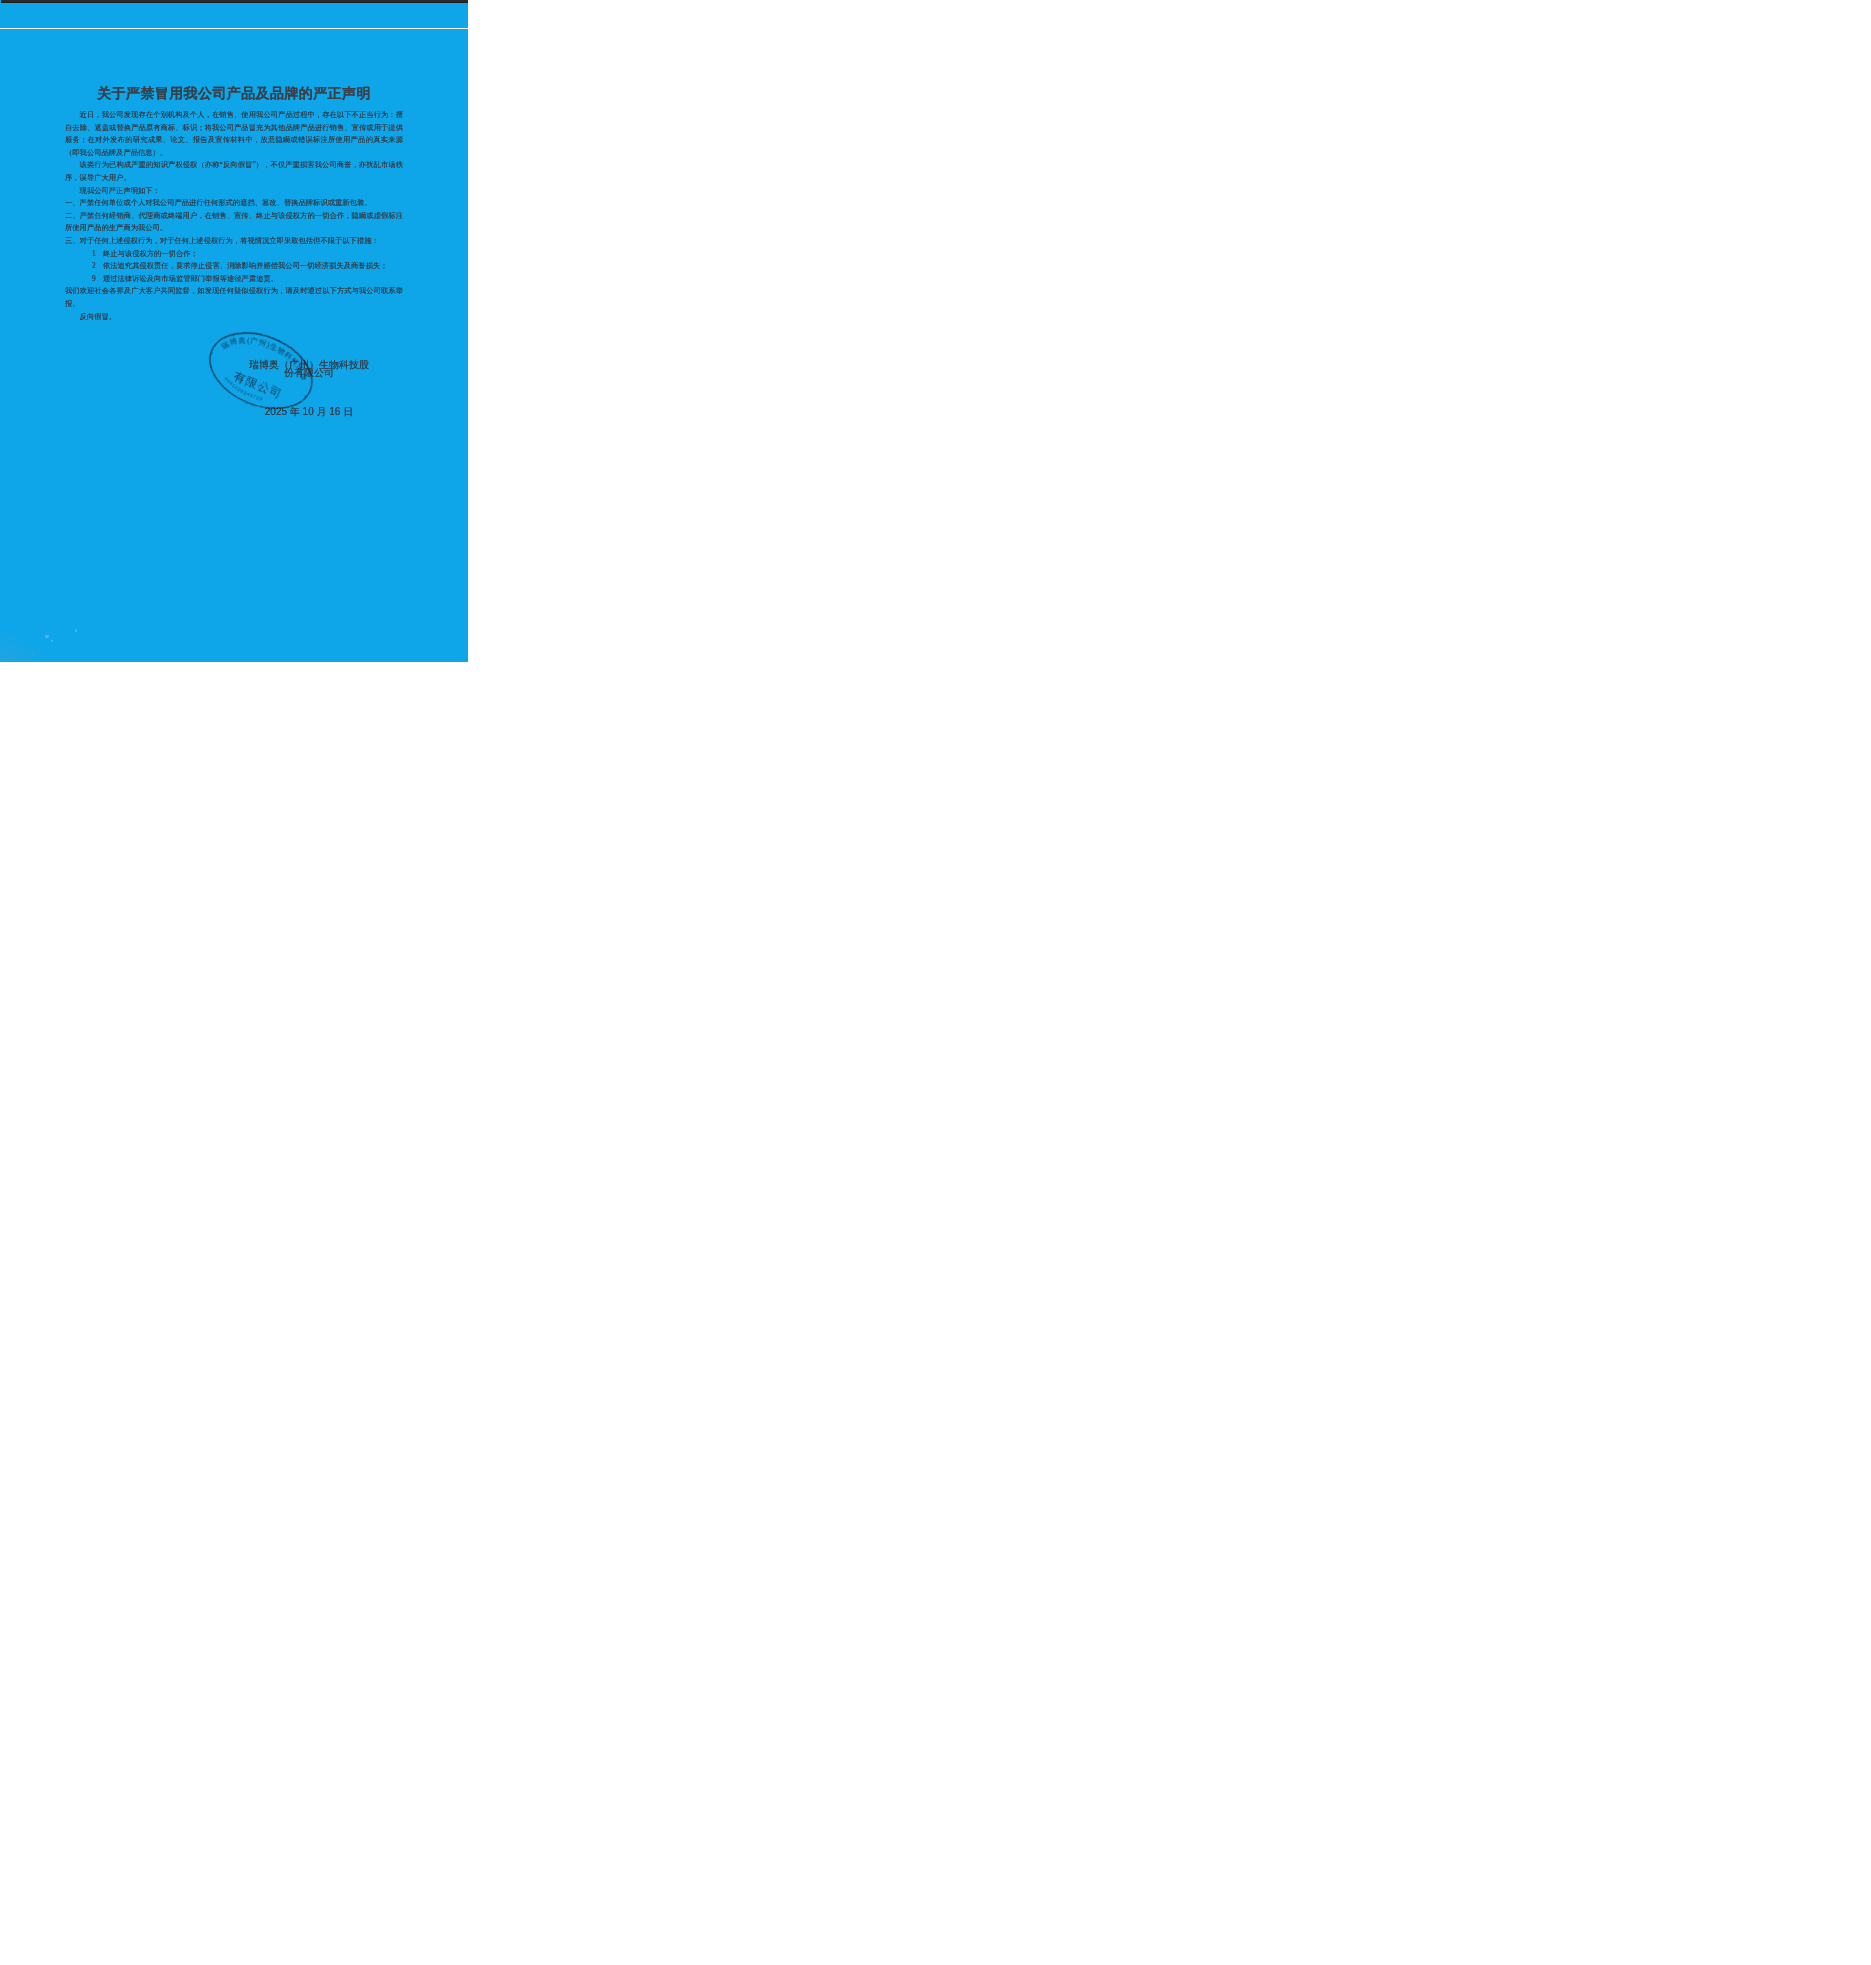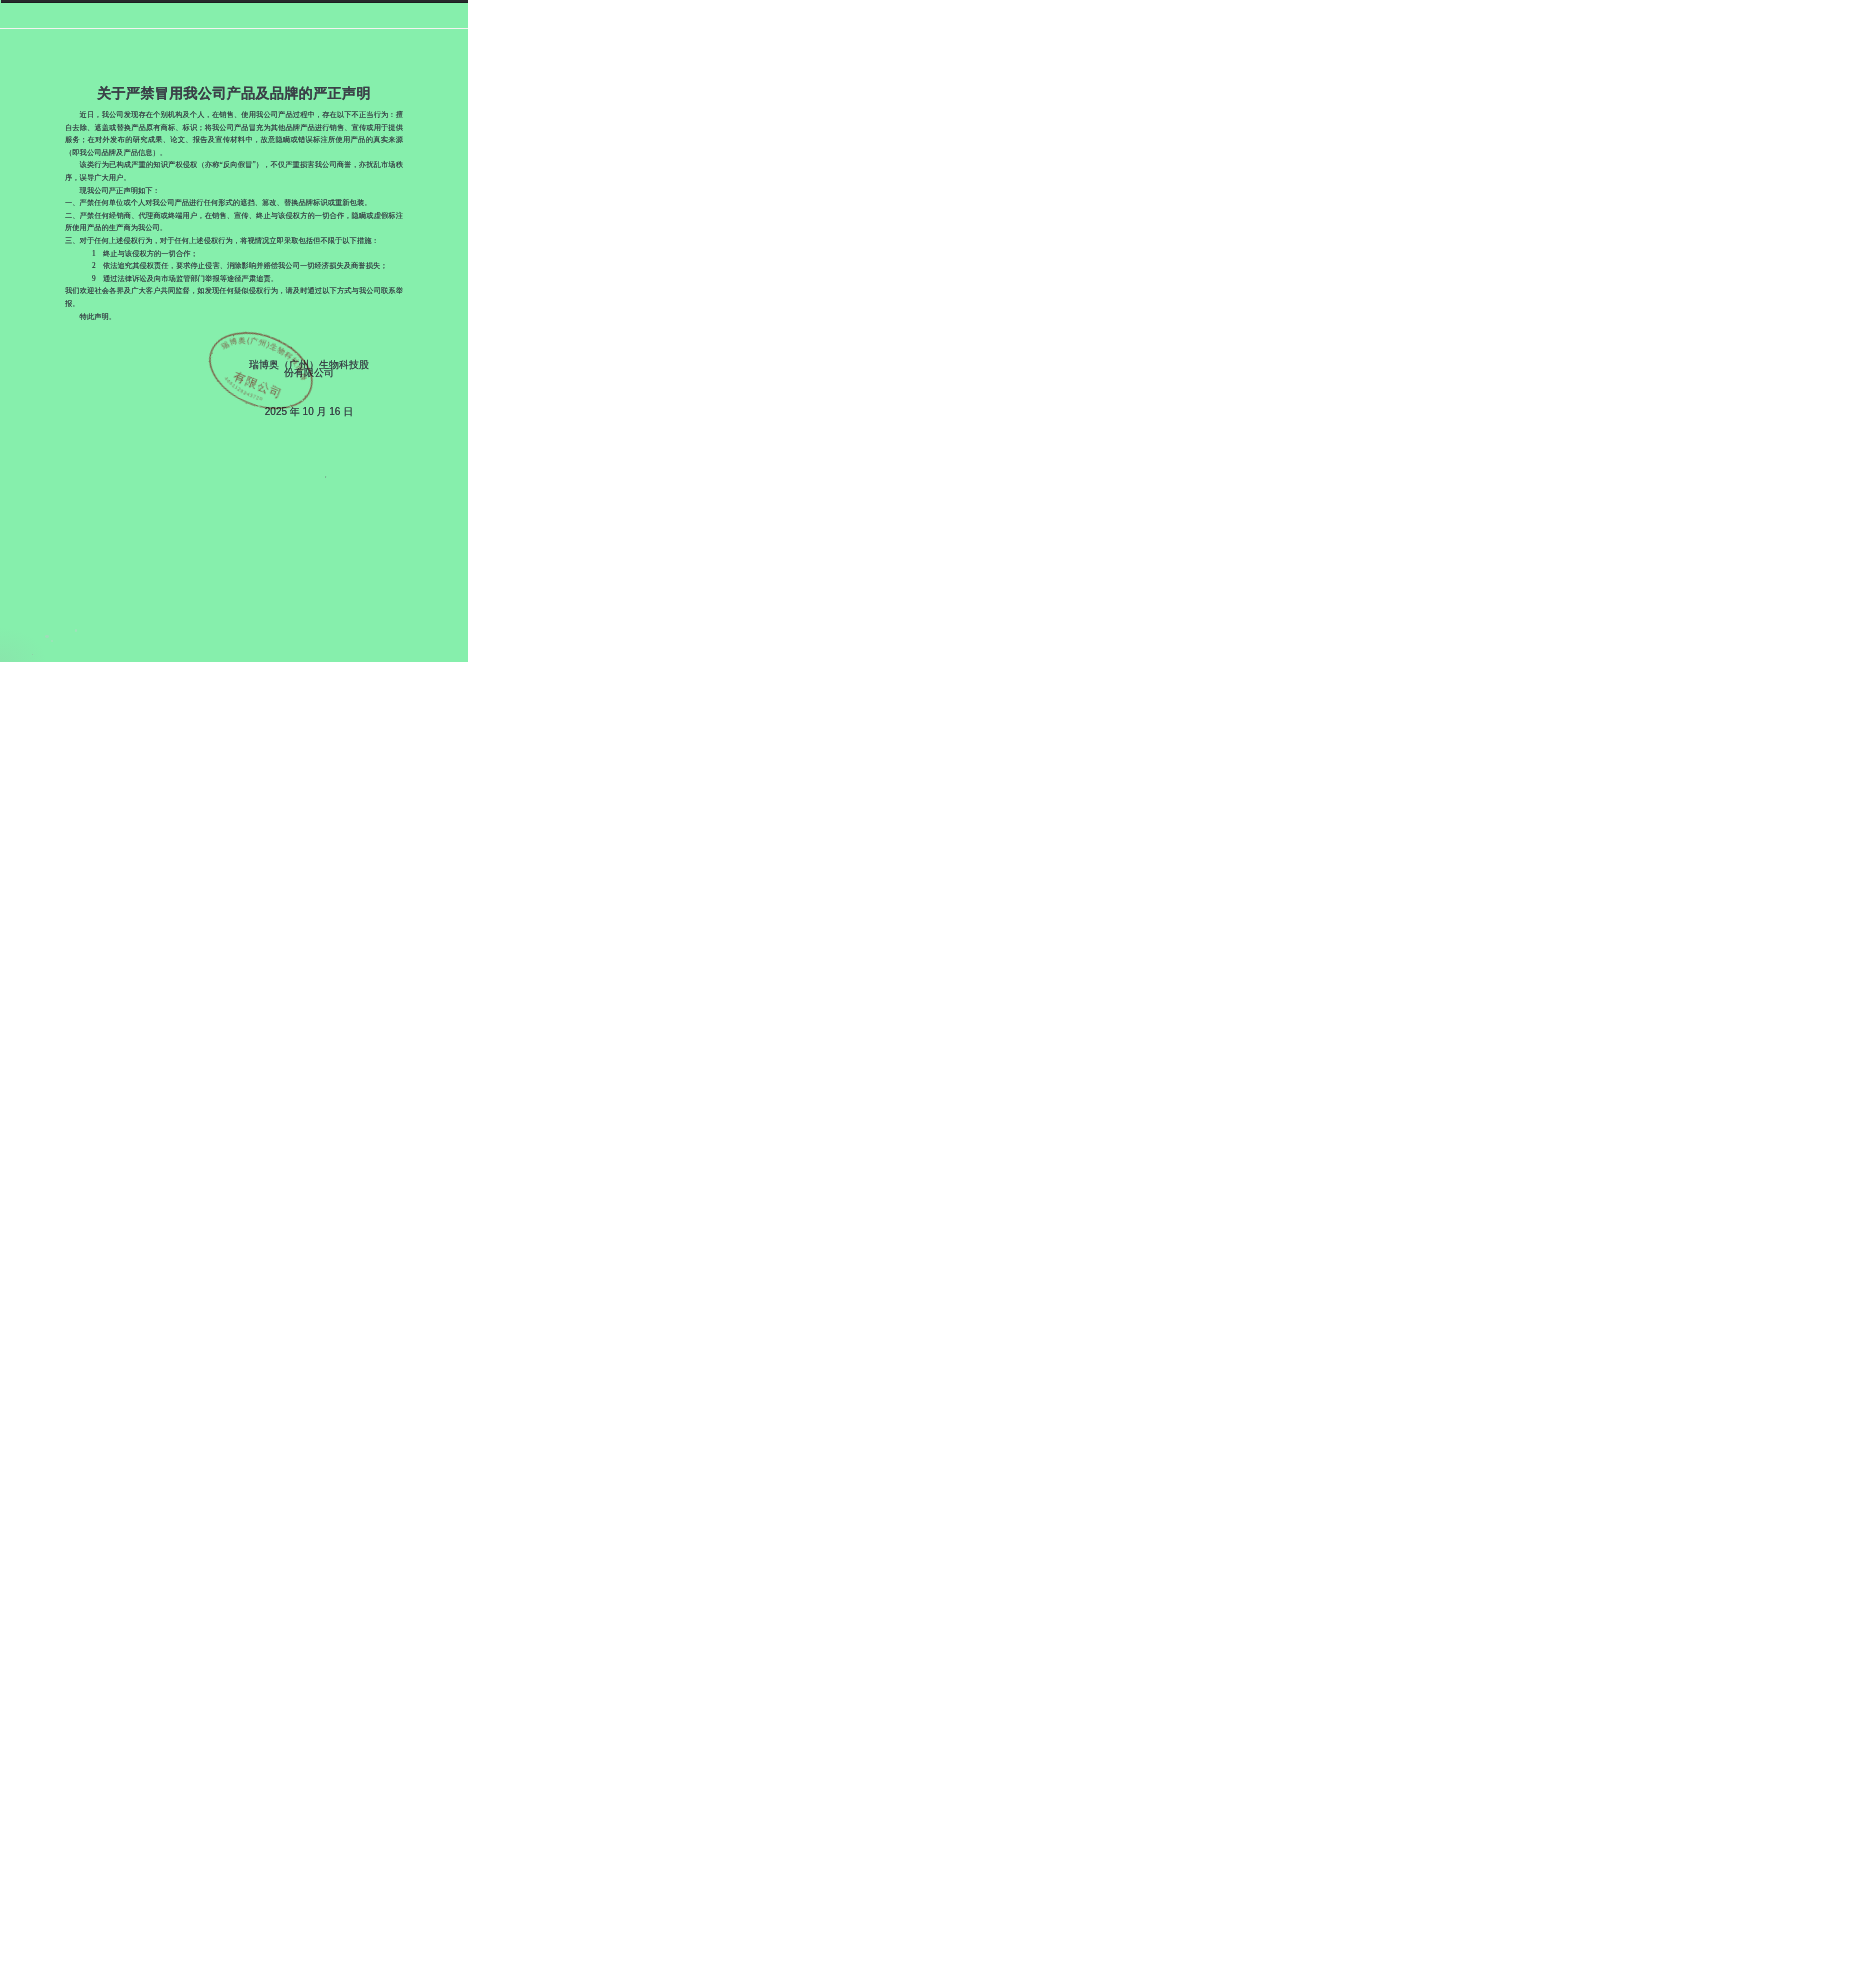--- a/index.html
+++ b/index.html
@@ -1,20 +1,20 @@
 <!DOCTYPE html>
 <html style="font-size:6.3px"><head>
 <meta charset="utf-8">
 <style>
   html, body { margin: 0; padding: 0; background: #ffffff; }
   .page {
     position: relative;
     width: 468px;
     height: 662px;
-    background: #86efac;
+    background: #0ea5e9;
     overflow: hidden;
     font-family: "Liberation Sans", sans-serif;
     color: #363b43;
   }
   
   .topbar {
     position: absolute; top: 0; left: 1.2px; right: 0; height: 2.4px;
     background: #27292c;
     border-bottom: 0.4px solid #1c1e20;
   }
@@ -78,21 +78,21 @@
     <p class="indent">近日，我公司发现存在个别机构及个人，在销售、使用我公司产品过程中，存在以下不正当行为：擅自去除、遮盖或替换产品原有商标、标识；将我公司产品冒充为其他品牌产品进行销售、宣传或用于提供服务；在对外发布的研究成果、论文、报告及宣传材料中，故意隐瞒或错误标注所使用产品的真实来源（即我公司品牌及产品信息）。</p>
     <p class="indent">该类行为已构成严重的知识产权侵权（亦称“反向假冒”），不仅严重损害我公司商誉，亦扰乱市场秩序，误导广大用户。</p>
     <p class="indent">现我公司严正声明如下：</p>
     <p>一、严禁任何单位或个人对我公司产品进行任何形式的遮挡、篡改、替换品牌标识或重新包装。</p>
     <p>二、严禁任何经销商、代理商或终端用户，在销售、宣传、终止与该侵权方的一切合作，隐瞒或虚假标注所使用产品的生产商为我公司。</p>
     <p>三、对于任何上述侵权行为，对于任何上述侵权行为，将视情况立即采取包括但不限于以下措施：</p>
     <p class="list">1　终止与该侵权方的一切合作；</p>
     <p class="list">2　依法追究其侵权责任，要求停止侵害、消除影响并赔偿我公司一切经济损失及商誉损失；</p>
     <p class="list">9　通过法律诉讼及向市场监管部门举报等途径严肃追责。</p>
     <p>我们欢迎社会各界及广大客户共同监督，如发现任何疑似侵权行为，请及时通过以下方式与我公司联系举报。</p>
-    <p class="indent">特此声明。</p>
+    <p class="indent">反向假冒。</p>
   </div>
 
   <div class="signature">
     <div class="company-line">瑞博奥（广州）生物科技股份有限公司</div>
     <div class="date-line">2025 年 10 月 16 日</div>
   </div>
 
   <svg class="stamp-svg" width="468" height="662" viewBox="0 0 1191 1684" xmlns="http://www.w3.org/2000/svg" xmlns:xlink="http://www.w3.org/1999/xlink">
     <defs>
       <filter id="rough" x="-15%" y="-15%" width="130%" height="130%">

